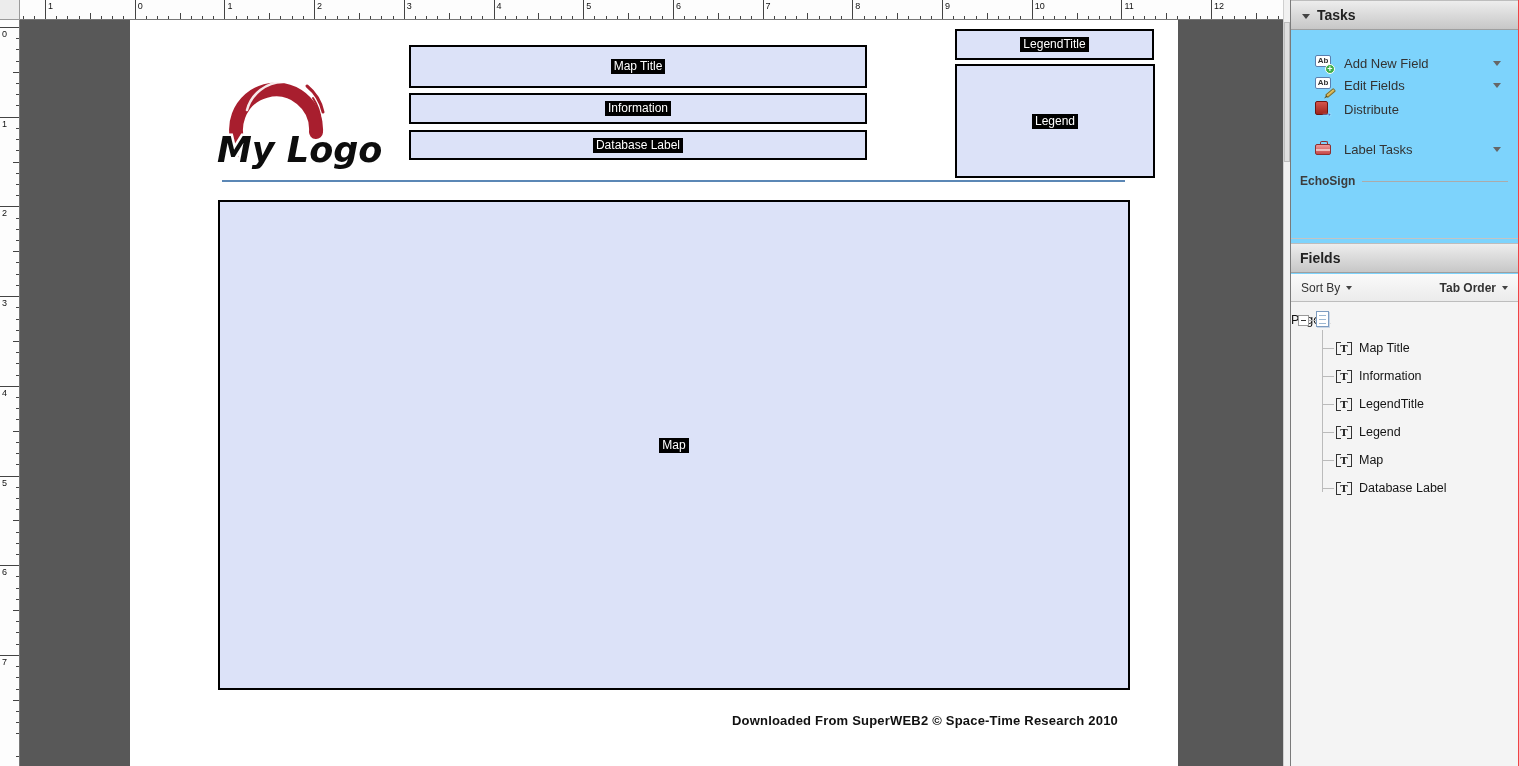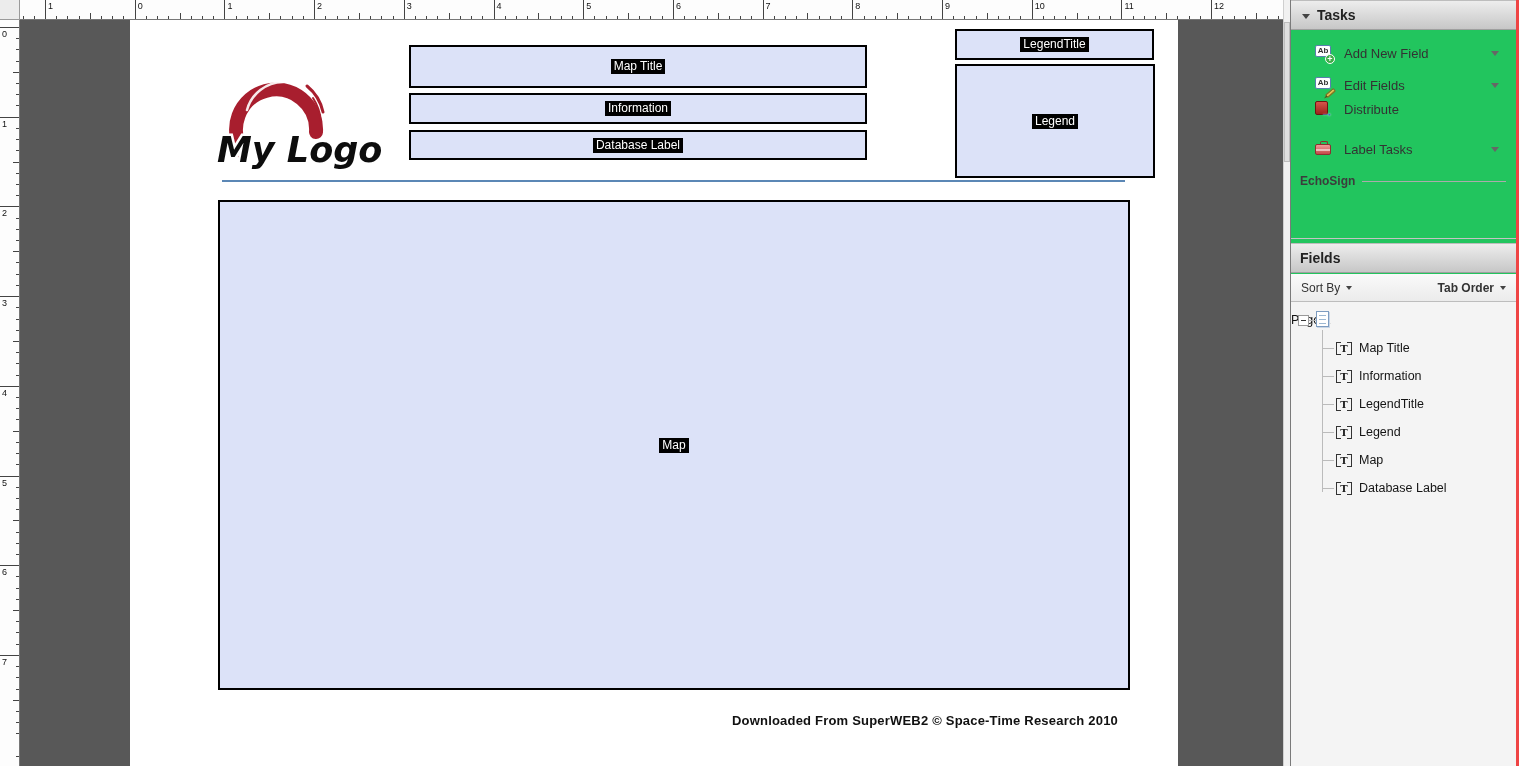--- a/index.html
+++ b/index.html
@@ -45,21 +45,21 @@
                 font-size:13px; font-weight:bold; color:#111; letter-spacing:.2px; }
 
   
   .vscroll { position:absolute; left:1283px; top:0; width:7px; height:766px;
              background:#f1f1f1; border-left:1px solid #cfcfcf; z-index:6; }
   .vscroll .thumb { position:absolute; left:0; right:0; top:22px; height:140px;
                     background:#e0e0e0; border:1px solid #bdbdbd; }
 
   
   .sidebar { position:absolute; left:1290px; top:0; width:229px; height:766px;
-             background:#22c55e; border-left:1px solid #7a7a7a; border-right:3px solid #ef4444; }
+             background:#7dd3fc; border-left:1px solid #7a7a7a; border-right:1px solid #ef4444; }
   .panel-header { position:absolute; left:0; width:100%; height:30px;
                   background:linear-gradient(#ededed,#c7c7c7);
                   border-top:1px solid #bdbdbd; border-bottom:1px solid #9f9f9f;
                   font-size:14px; font-weight:bold; color:#222;
                   display:flex; align-items:center; }
   .tasks-header { top:0; padding-left:26px; }
   .fields-header { top:243px; padding-left:9px; }
   .tri-down { width:0; height:0; border-left:4px solid transparent; border-right:4px solid transparent;
               border-top:5px solid #444; display:inline-block; }
   .tasks-header .tri-down { position:absolute; left:11px; top:13px; }
@@ -398,21 +398,21 @@
     <div class="thumb"></div>
   </div>
 
   <div class="sidebar">
 
     <div class="panel-header tasks-header">
       <span class="tri-down"></span>
       <span>Tasks</span>
     </div>
 
-    <div class="task-row" style="top:38px">
+    <div class="task-row" style="top:48px">
       <span class="ticon">
         <span class="icon-ab"></span>
           <span class="badge-plus"></span>
       </span>
       <span class="lbl">Add New Field</span>
       <span class="dd-arrow"></span>
     </div>
     <div class="task-row" style="top:70px">
       <span class="ticon">
         <span class="icon-ab"></span>

